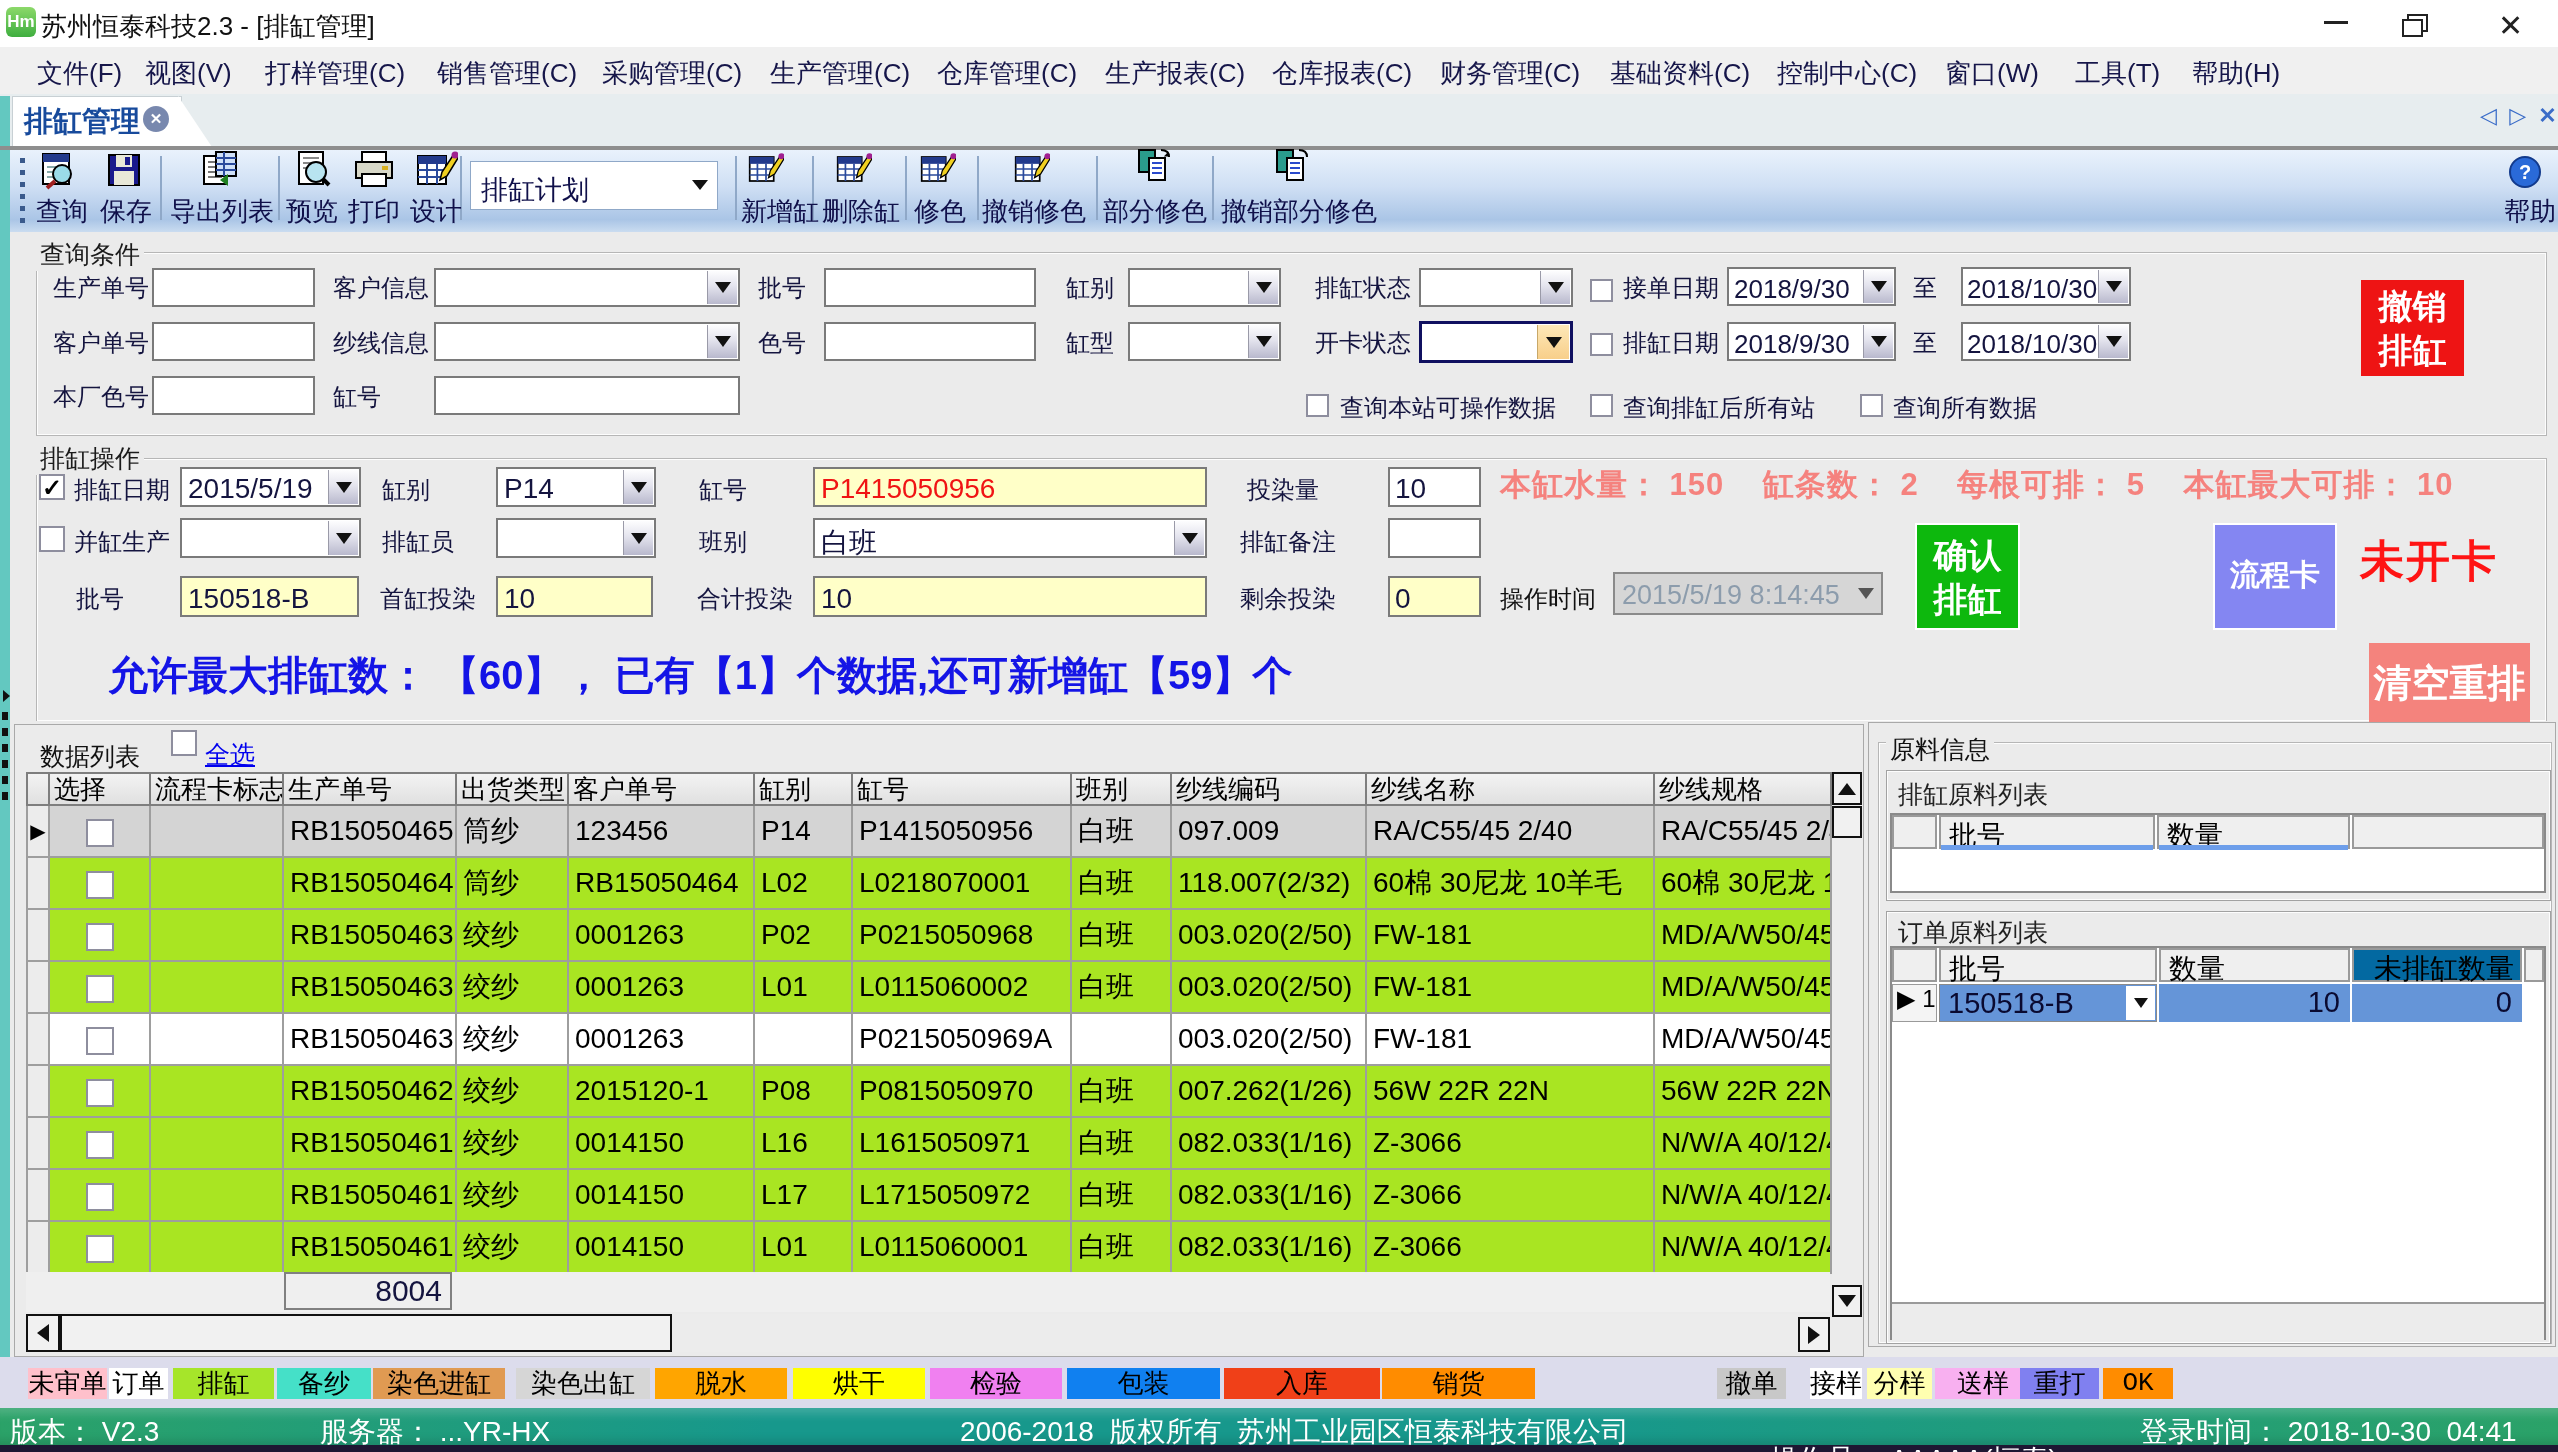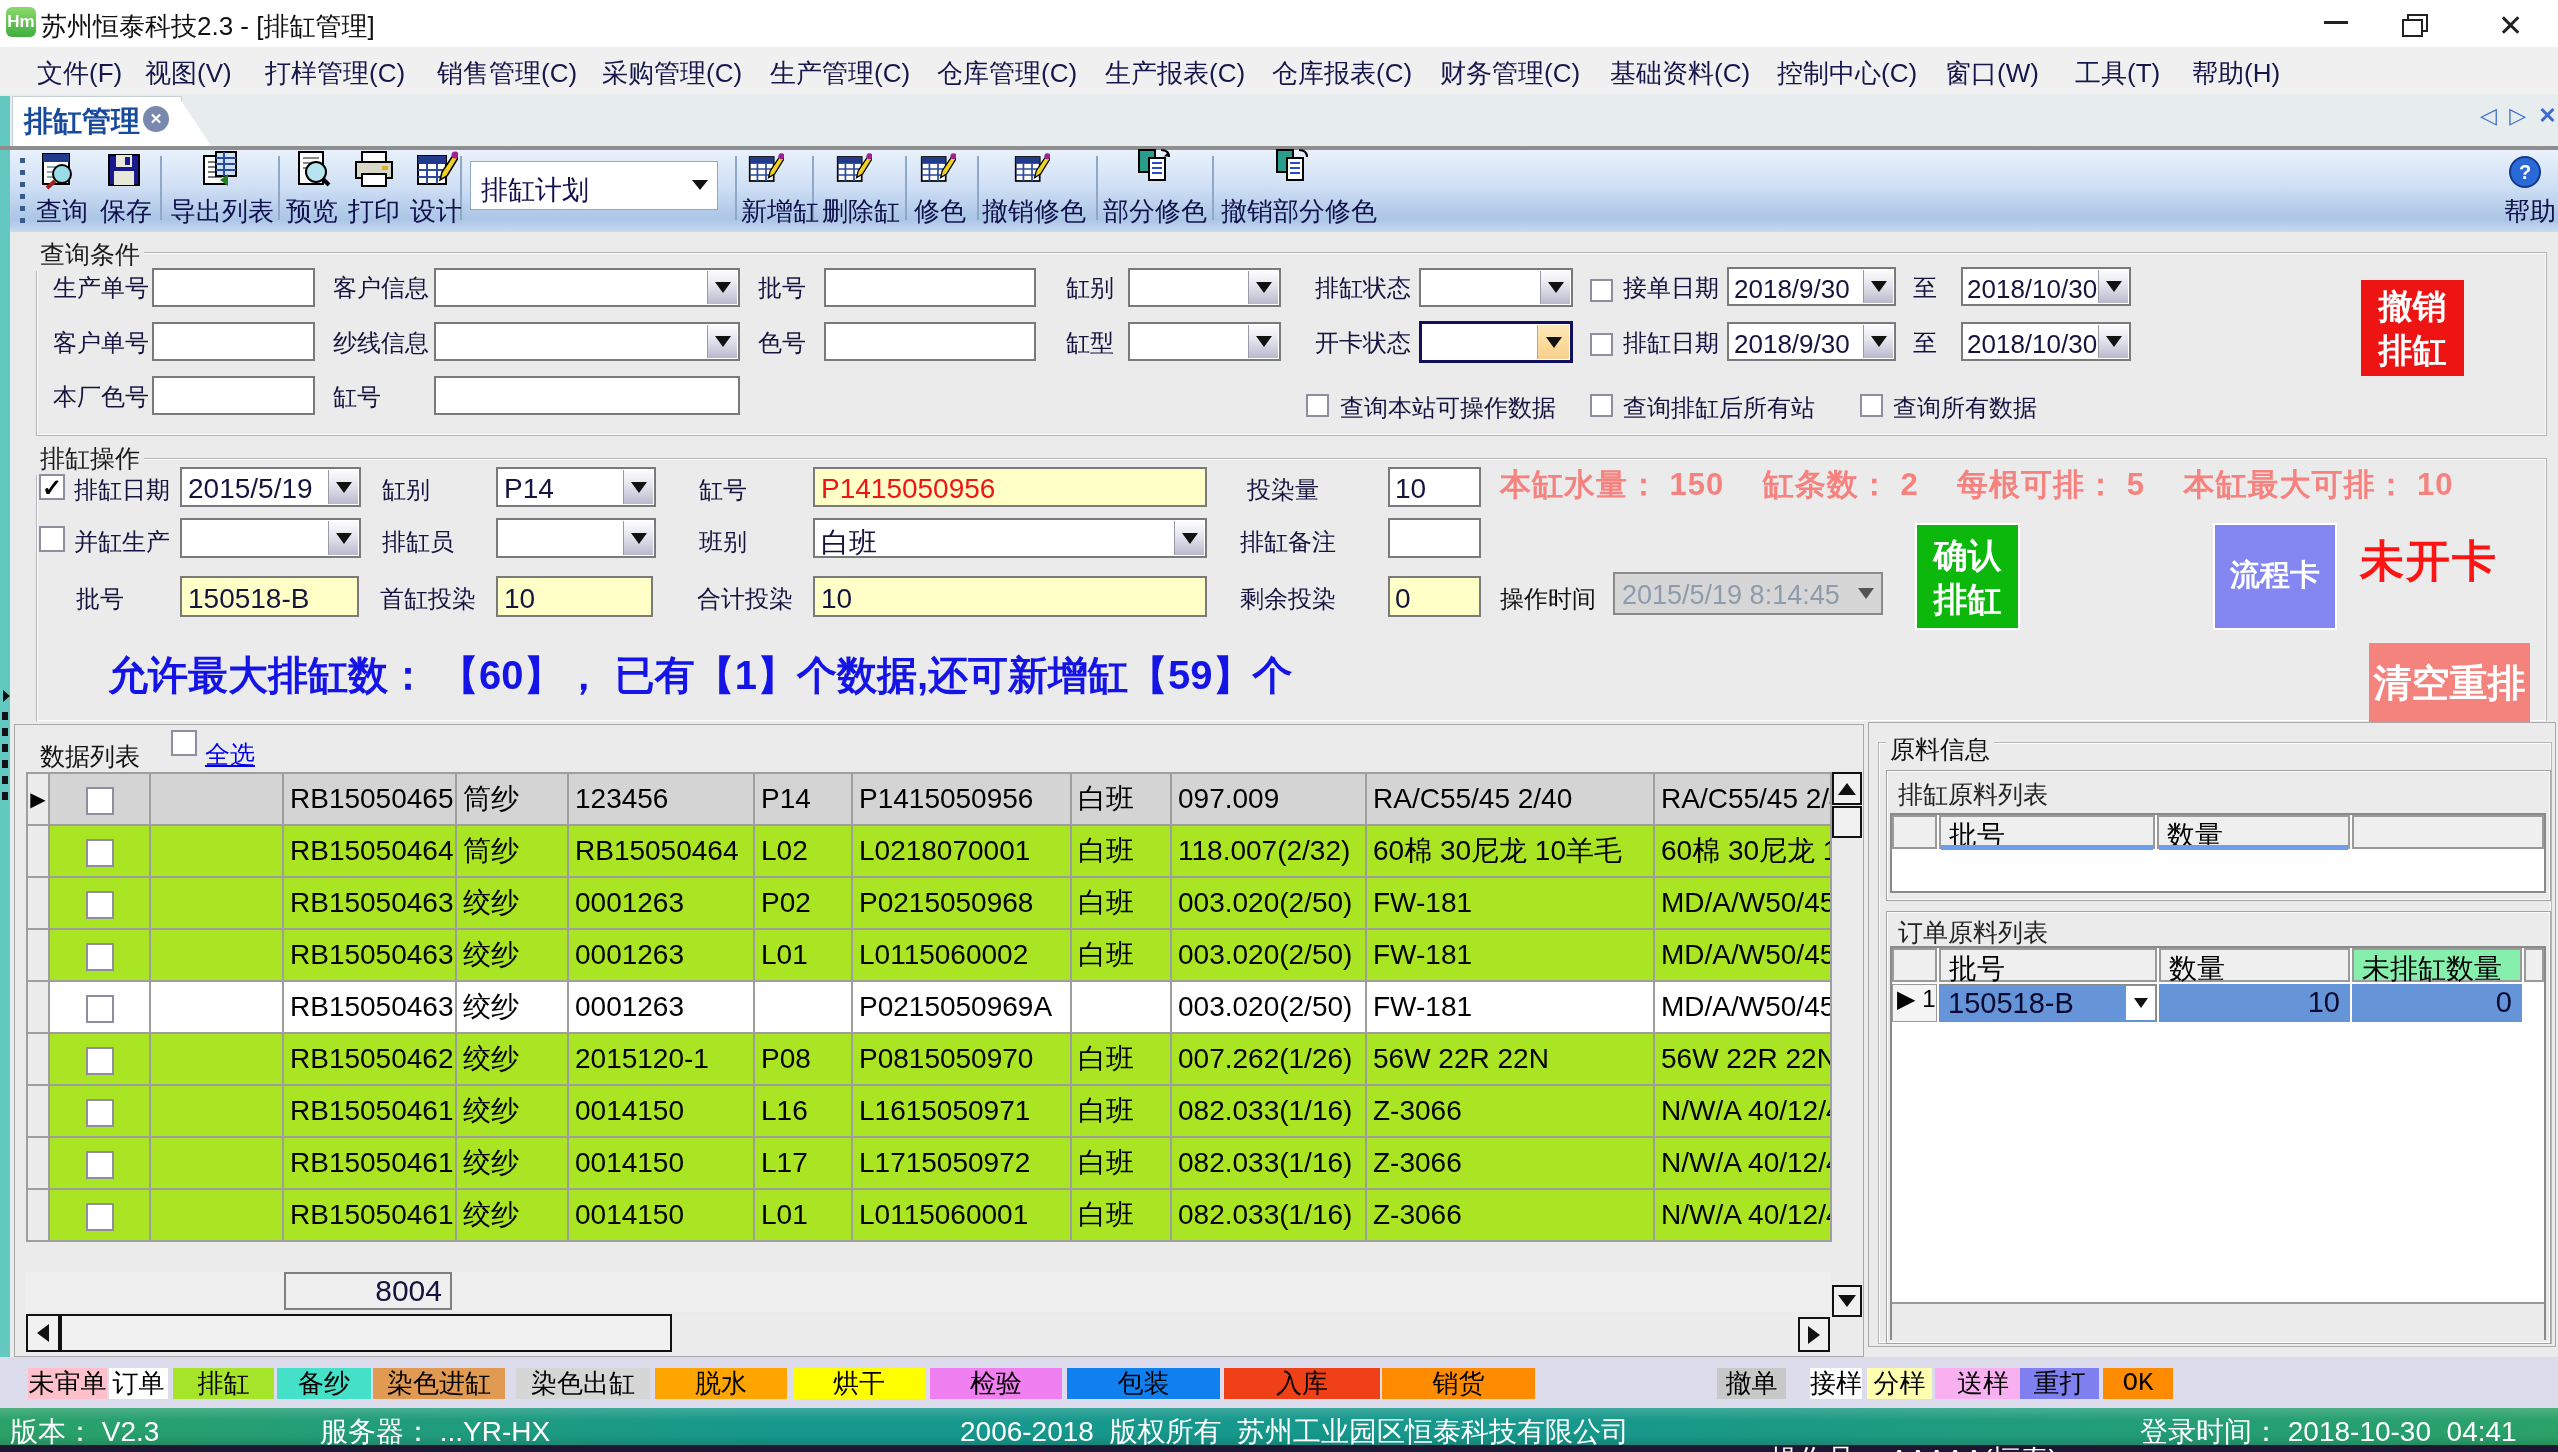--- a/index.html
+++ b/index.html
@@ -392,20 +392,34 @@
 <col style="width:112px">
       <col style="width:186px">
       <col style="width:98px">
       <col style="width:219px">
 <col style="width:100px">
       <col style="width:195px">
       <col style="width:288px">
       <col style="width:177px">
     </colgroup>
 <tbody>
+      <tr class="hd">
+        <td></td>
+        <td>选择</td>
+        <td>流程卡标志</td>
+        <td>生产单号</td>
+        <td>出货类型</td>
+        <td>客户单号</td>
+        <td>缸别</td>
+        <td>缸号</td>
+        <td>班别</td>
+        <td>纱线编码</td>
+        <td>纱线名称</td>
+        <td>纱线规格</td>
+      </tr>
 <tr class="gray">
         <td class="sel">▶</td>
         <td class="ck"><span></span></td>
         <td></td>
         <td>RB15050465</td>
         <td>筒纱</td>
         <td>123456</td>
         <td>P14</td>
         <td>P1415050956</td>
         <td>白班</td>
@@ -567,22 +581,22 @@
 <div class="abs" style="left:2159px;top:845px;width:189px;height:5px;background:#6d9eea;"></div>
 
 <div class="abs" style="left:1886px;top:911px;width:663px;height:431px;border:1px solid #a2a2a2;box-shadow:inset 0 0 0 1px #fdfdfd;"></div>
 <span class="abs" style="left:1898px;top:916px;font-size:25px;color:#222;">订单原料列表</span>
 <div class="abs" style="left:1890px;top:946px;width:656px;height:394px;background:#fff;border:2px solid #8a8a8a;box-sizing:border-box;"></div>
 <div class="abs" style="left:1892px;top:948px;width:45px;height:34px;background:#efefef;border:2px solid #9a9a9a;box-sizing:border-box;"></div>
 <div class="abs" style="left:1939px;top:948px;width:218px;height:34px;background:#efefef;border:2px solid #9a9a9a;
  font-size:28px;padding-left:8px;box-sizing:border-box;">批号</div>
 <div class="abs" style="left:2159px;top:948px;width:191px;height:34px;background:#efefef;border:2px solid #9a9a9a;box-sizing:border-box;
  font-size:28px;padding-left:8px;">数量</div>
-<div class="abs" style="left:2352px;top:948px;width:170px;height:34px;background:#86efac;border:2px solid #9a9a9a;box-sizing:border-box;
- font-size:28px;padding-left:8px;">未排缸数量</div>
+<div class="abs" style="left:2352px;top:948px;width:170px;height:34px;background:#0369a1;border:2px solid #9a9a9a;box-sizing:border-box;
+ font-size:28px;padding-left:20px;">未排缸数量</div>
 <div class="abs" style="left:2524px;top:948px;width:20px;height:34px;background:#efefef;border:2px solid #9a9a9a;box-sizing:border-box;"></div>
 
 <div class="abs" style="left:1892px;top:984px;width:45px;height:38px;background:#f4f4f4;border:1px solid #9a9a9a;box-sizing:border-box;
  font-size:24px;color:#000;padding-left:4px;">▶ 1</div>
 <div class="abs" style="left:1939px;top:984px;width:218px;height:38px;background:#6595d8;border:1px solid #8a8a8a;box-sizing:border-box;
  font-size:29px;color:#0a0a30;padding:2px 0 0 8px;">150518-B</div>
 <div class="abs" style="left:2126px;top:986px;width:29px;height:34px;background:#fff;display:flex;align-items:center;justify-content:center;">
  <div class="tri" style="border-left-width:7px;border-right-width:7px;border-top-width:10px;"></div>
   </div>
 <div class="abs" style="left:2159px;top:984px;width:191px;height:38px;background:#6595d8;box-sizing:border-box;

